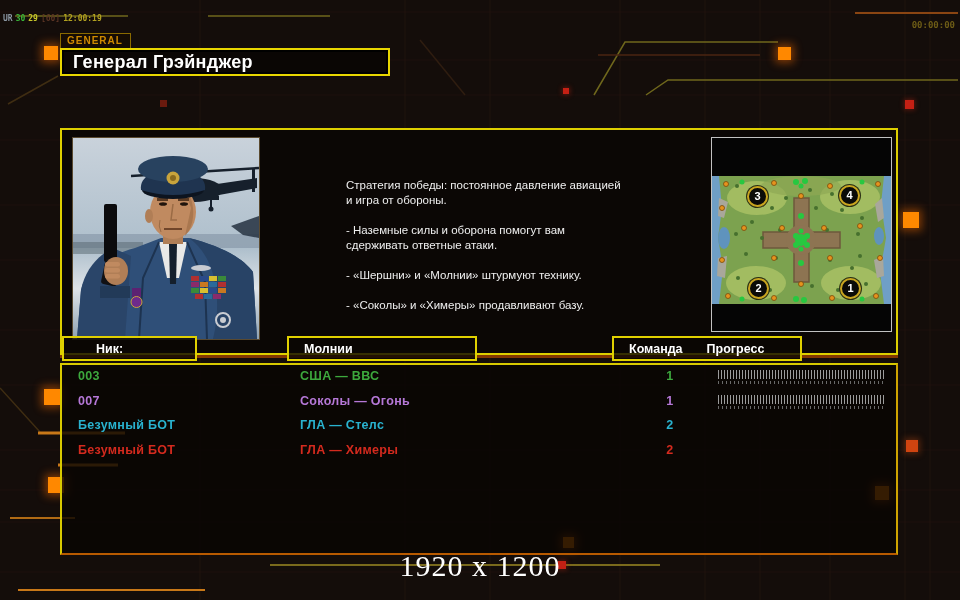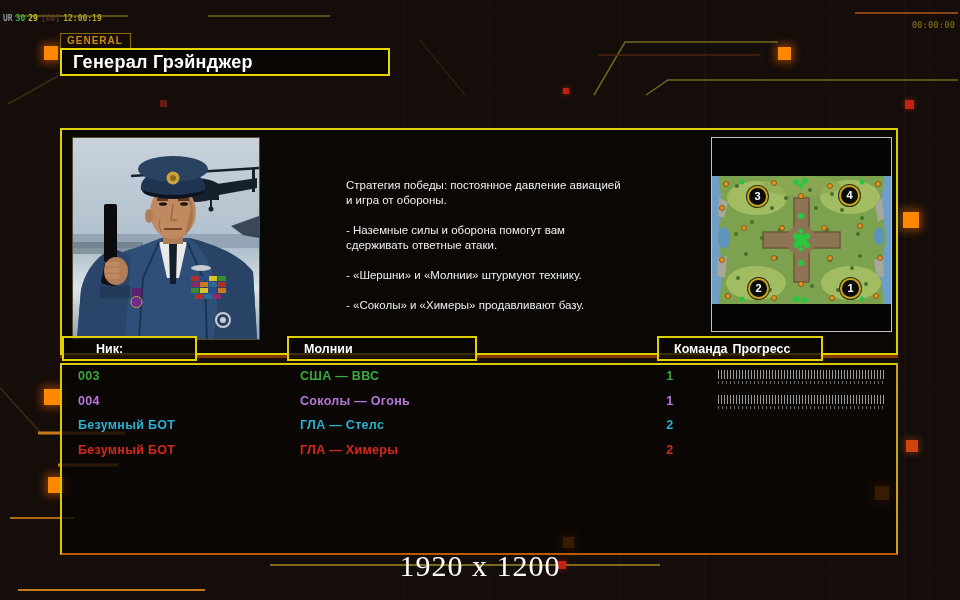--- a/index.html
+++ b/index.html
@@ -51,23 +51,23 @@
     color:#fff;font-weight:bold;font-size:11px;line-height:17px;text-align:center;
   }
   
   .hdr{
     position:absolute;height:25px;z-index:5;border:2px solid #e0d000;background:rgba(10,6,2,.8);
     display:flex;align-items:center;box-sizing:border-box;
     font-weight:bold;font-size:12.5px;color:#fff;
   }
   .hdr-nick{left:62px;top:336px;width:135px;padding-left:32px}
   .hdr-general{left:287px;top:336px;width:190px;padding-left:15px}
-  .hdr-team{left:657px;top:336px;width:166px}
+  .hdr-team{left:612px;top:336px;width:190px}
   .hdr-team .h-team{margin-left:15px}
-  .hdr-team .h-prog{margin-left:5px}
+  .hdr-team .h-prog{margin-left:24px}
   
   .table-panel{
     position:absolute;left:60px;top:363px;width:838px;height:192px;z-index:4;
     border:2px solid #d8c900;border-bottom-color:#b85a00;border-right-color:#cfa400;
     background:rgba(9,5,3,.82);box-sizing:border-box;
   }
   .prow{position:absolute;left:0;width:100%;height:24px;font-size:12.5px;font-weight:bold;letter-spacing:.3px}
   .p-nick{position:absolute;left:16px;top:3px}
   .p-gen{position:absolute;left:238px;top:3px}
   .p-team{position:absolute;left:594px;top:3px;width:28px;text-align:center}
@@ -359,21 +359,21 @@
 </div>
 
 <div class="table-panel">
   <div class="prow" style="top: 1px; color: rgb(61, 168, 61);">
     <span class="p-nick">003</span>
     <span class="p-gen">США — ВВС</span>
     <span class="p-team">1</span>
     <span class="p-bar"></span>
   </div>
   <div class="prow" style="top: 26px; color: rgb(182, 120, 216);">
-    <span class="p-nick">004</span>
+    <span class="p-nick">007</span>
     <span class="p-gen">Соколы — Огонь</span>
     <span class="p-team">1</span>
     <span class="p-bar"></span>
   </div>
   <div class="prow" style="top: 50px; color: rgb(41, 178, 207);">
     <span class="p-nick">Безумный БОТ</span>
     <span class="p-gen">ГЛА — Стелс</span>
     <span class="p-team">2</span>
 
   </div>

